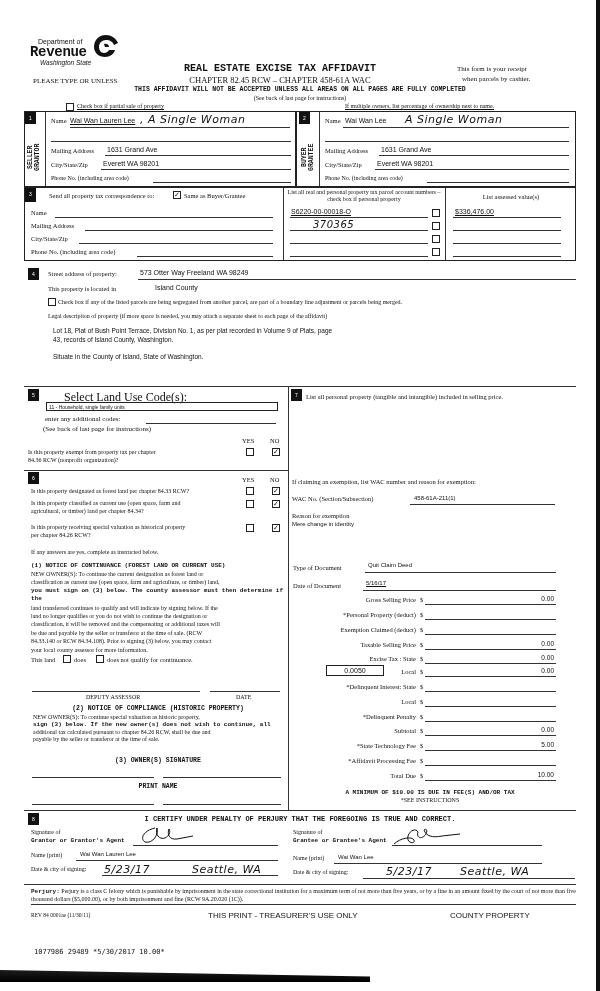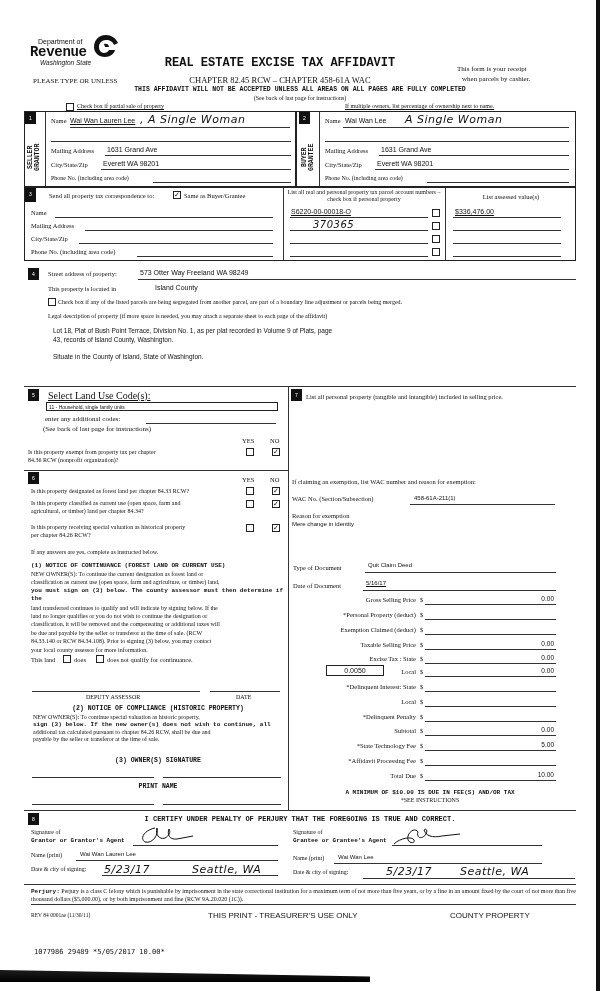--- a/index.html
+++ b/index.html
@@ -14,36 +14,36 @@
   .num { position: absolute; background: #111; color: #fff; font-size: 5px; width: 11px; height: 12px; text-align: center; line-height: 12px; font-family: "Liberation Sans", sans-serif; }
   .line { position: absolute; border-bottom: 1px solid #333; height: 0; }
   .cb { position: absolute; width: 8px; height: 8px; border: 1px solid #222; background: #fff; font-size: 7px; line-height: 6px; text-align: center; font-family: "DejaVu Sans", sans-serif; }
   .vlabel { position: absolute; writing-mode: vertical-rl; transform: rotate(180deg); font-size: 6.5px; text-align: center; line-height: 7px; }
   .fill { font-family: "Liberation Sans", sans-serif; font-size: 7px; }
   .right { text-align: right; }
   .center { text-align: center; }
   .t7 { font-size: 7px; }
   .t6 { font-size: 6px; }
   .t65 { font-size: 6.5px; }
-  .t8 { font-size: 10px; }
+  .t8 { font-size: 12px; margin-left: 16px; }
 </style>
 </head>
 <body>
 
 <div class="abs" style="left:30px;top:33px;width:95px;height:35px;">
   <div class="abs sans" style="left:8px;top:5px;font-size:7px;">Department of</div>
   <div class="abs sans b" style="left:0;top:11px;font-size:14px;letter-spacing:-0.3px;">Revenue</div>
   <div class="abs sans" style="left:10px;top:26px;font-size:6.5px;font-style:italic;">Washington State</div>
   <svg class="abs" style="left:62px;top:0;" width="28" height="26" viewBox="0 0 28 26">
     <path d="M14 2 C6 2 2 8 2 14 C2 20 7 24 13 24 C18 24 22 21 23 17 L17 17 C16 19 14 20 12 20 C9 20 7 17 7 14 C7 10 10 7 14 7 C18 7 21 9 22 12 L26 10 C24 5 19 2 14 2 Z" fill="#111"></path>
     <path d="M12 11 C14 10 17 11 17 14 L13 14 Z" fill="#111"></path>
   </svg>
 </div>
 
-<div class="abs b center" style="left:150px;top:56px;width:260px;font-size:12px;">REAL ESTATE EXCISE TAX AFFIDAVIT</div>
+<div class="abs b center" style="left:150px;top:63px;width:260px;font-size:10px;">REAL ESTATE EXCISE TAX AFFIDAVIT</div>
 <div class="abs t7" style="left:33px;top:77px;">PLEASE TYPE OR UNLESS</div>
 <div class="abs center" style="left:150px;top:75px;width:260px;font-size:8.5px;">CHAPTER 82.45 RCW – CHAPTER 458-61A WAC</div>
 <div class="abs t7" style="left:457px;top:65px;">This form is your receipt</div>
 <div class="abs t7" style="left:462px;top:75px;">when parcels by cashier.</div>
 <div class="abs b center" style="left:60px;top:86px;width:480px;font-size:6.5px;">THIS AFFIDAVIT WILL NOT BE ACCEPTED UNLESS ALL AREAS ON ALL PAGES ARE FULLY COMPLETED</div>
 <div class="abs center t6" style="left:200px;top:95px;width:200px;">(See back of last page for instructions)</div>
 
 <div class="cb" style="left:66px;top:103px;"></div>
 <div class="abs t6" style="left:77px;top:103px;text-decoration:underline;">Check box if partial sale of property</div>
 <div class="abs t6" style="left:345px;top:103px;text-decoration:underline;">If multiple owners, list percentage of ownership next to name.</div>
@@ -326,16 +326,16 @@
 <div class="abs hand" style="left:460px;top:865px;font-size:11px;">Seattle, WA</div>
 
 <div class="abs" style="left:24px;top:884px;width:552px;border-top:1px solid #333;"></div>
 
 <div class="abs t6" style="left:31px;top:888px;width:545px;line-height:7.6px;border-bottom:1px solid #333;padding-bottom:1px;">
   <span class="b">Perjury:</span><span> Perjury is a class C felony which is punishable by imprisonment in the state correctional institution for a maximum term of not more than five years, or by a fine in an amount fixed by the court of not more than five thousand dollars ($5,000.00), or by both imprisonment and fine (RCW 9A.20.020 (1C)).</span>
 </div>
 <div class="abs t6" style="left:31px;top:912px;font-size:5.5px;">REV 84 0001ae (11/30/11)</div>
 <div class="abs" style="left:208px;top:911px;font-size:8px;font-family:'Liberation Sans',sans-serif;">THIS PRINT - TREASURER'S USE ONLY</div>
 <div class="abs" style="left:450px;top:911px;font-size:8px;font-family:'Liberation Sans',sans-serif;">COUNTY PROPERTY</div>
-<div class="abs mono" style="left:34px;top:948px;font-size:7px;">1077986 29489 *5/05/2017 10.00*</div>
+<div class="abs mono" style="left:34px;top:948px;font-size:7px;">1077986 29489 *5/30/2017 10.00*</div>
 
 <div class="abs" style="left:0;top:968px;width:370px;height:14px;background:linear-gradient(to bottom,#222,#000);clip-path:polygon(0 15%,100% 60%,100% 100%,0 100%);"></div>
 <div class="abs" style="left:596px;top:0;width:4px;height:991px;background:#111;"></div>
 
 </body></html>

